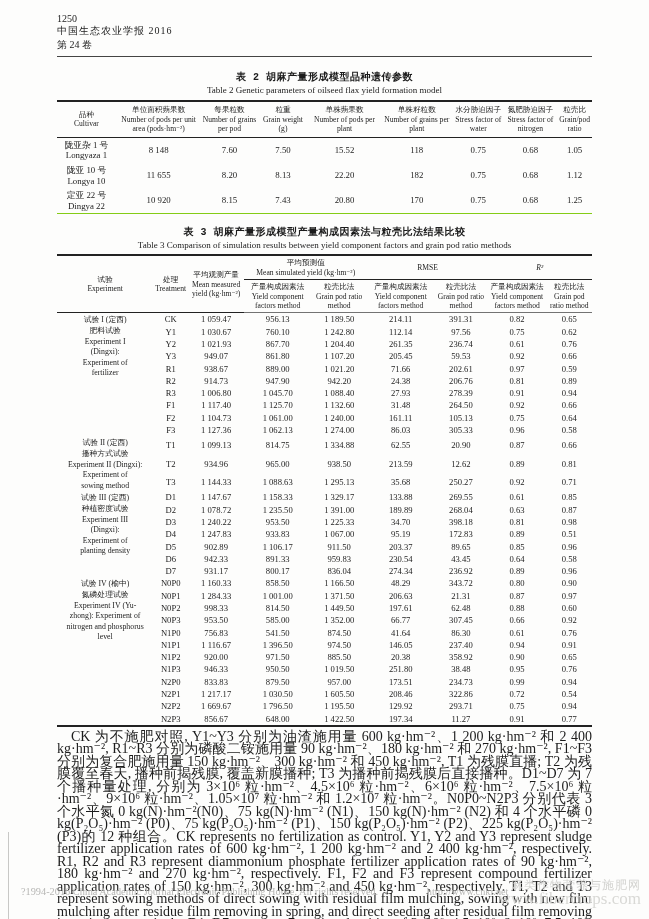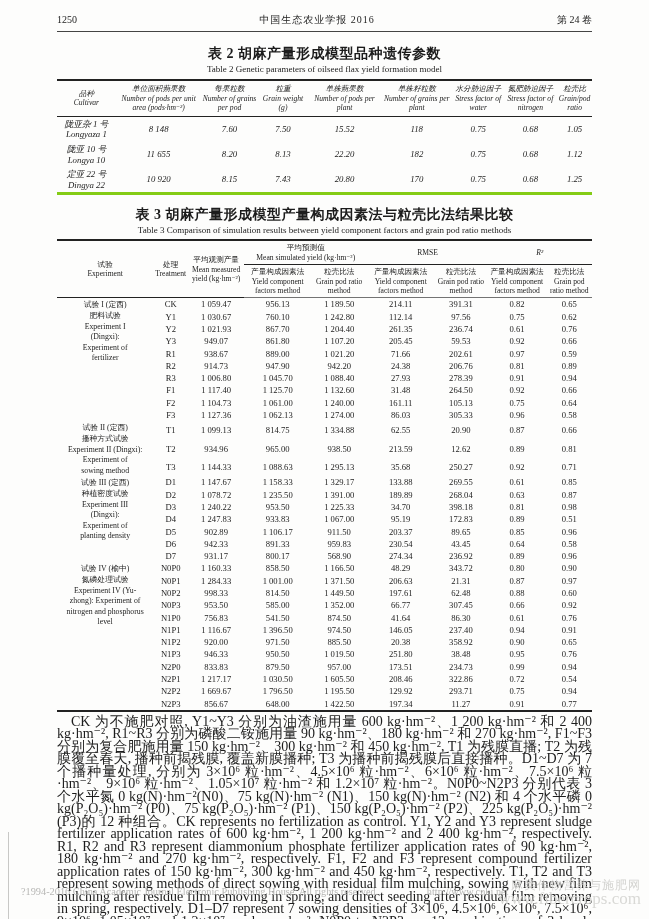--- a/index.html
+++ b/index.html
@@ -15,35 +15,36 @@
 
   
   .page-header {
     padding-top: 13px;
     display: flex;
     justify-content: space-between;
     align-items: baseline;
     font-size: 10px;
     border-bottom: 1px solid #444;
     padding-bottom: 4px;
+    flex-direction: column;
   }
   .page-header .journal { letter-spacing: 1px; }
 
   
   .caption { text-align: center; margin-top: 13px; }
-  .caption .zh { font-size: 14px; font-weight: bold; letter-spacing: .5px; }
+  .caption .zh { font-size: 10px; font-weight: bold; letter-spacing: .5px; font-family: Liberation Mono, monospace; }
   .caption .en { font-size: 9px; margin-top: 1px; }
 
   
   table { width: 100%; border-collapse: collapse; table-layout: fixed; margin-top: 5px; }
   th, td { font-weight: normal; text-align: center; vertical-align: middle; }
   .pre { white-space: pre-line; }
 
   
-  #table2 { border-top: 2px solid #222; border-bottom: 3px solid #84cc16; font-style: italic; }
+  #table2 { border-top: 2px solid #222; border-bottom: 1px solid #84cc16; }
   #table2 thead th {
     font-size: 7.6px; line-height: 9.6px; padding: 3px 1px;
     border-bottom: 1px solid #222;
   }
   #table2 tbody td { font-size: 8.8px; line-height: 10.6px; padding: 2px 1px; }
   #table2 td.cultivar { text-align: center; margin-top: 48px; }
 
   
   #table3 { border-top: 2px solid #222; border-bottom: 2px solid #222; margin-top: 4px; }
   #table3 thead th { font-size: 7.6px; line-height: 9.4px; padding: 2px 1px; }
@@ -441,21 +442,21 @@
           <td>959.83</td>
           <td>230.54</td>
           <td>43.45</td>
           <td>0.64</td>
           <td>0.58</td>
         </tr>
         <tr>
           <td class="treat">D7</td>
           <td>931.17</td>
           <td>800.17</td>
-          <td>568.90</td>
+          <td>836.04</td>
           <td>274.34</td>
           <td>236.92</td>
           <td>0.89</td>
           <td>0.96</td>
         </tr>
         <tr>
           <td class="exp-label pre" rowspan="12">试验 IV (榆中)
 氮磷处理试验
 Experiment IV (Yu-
 zhong): Experiment of

